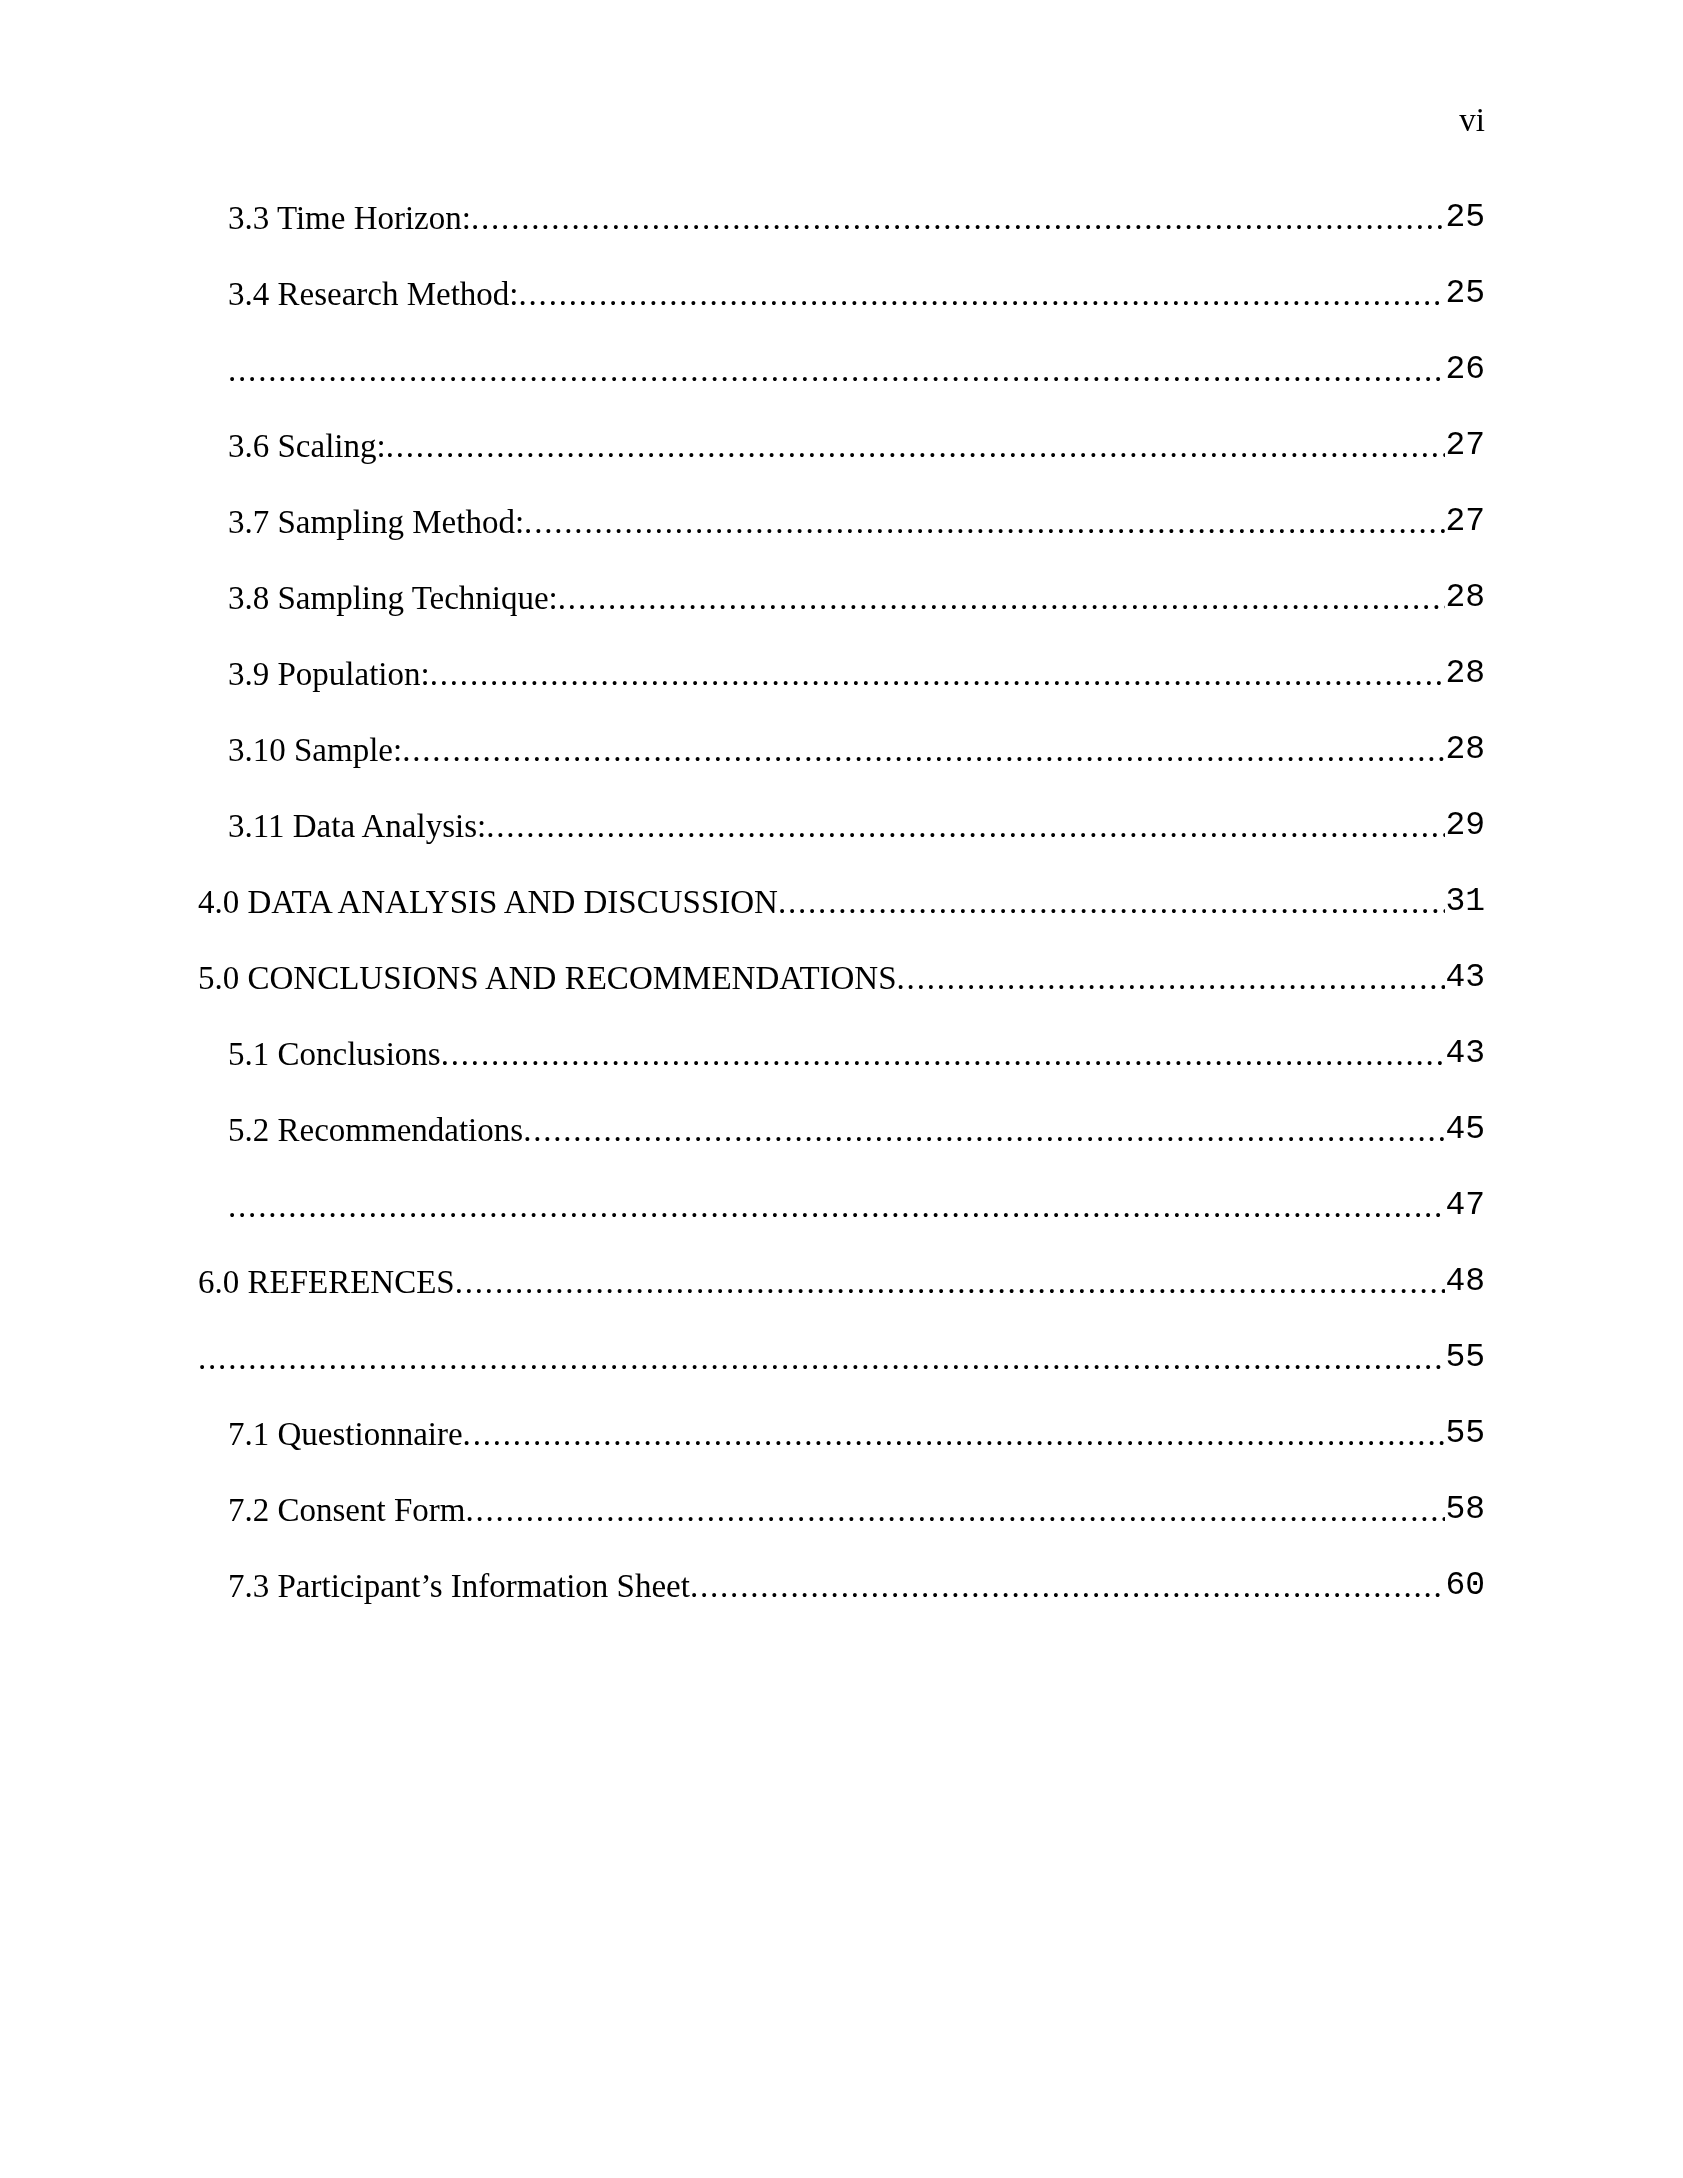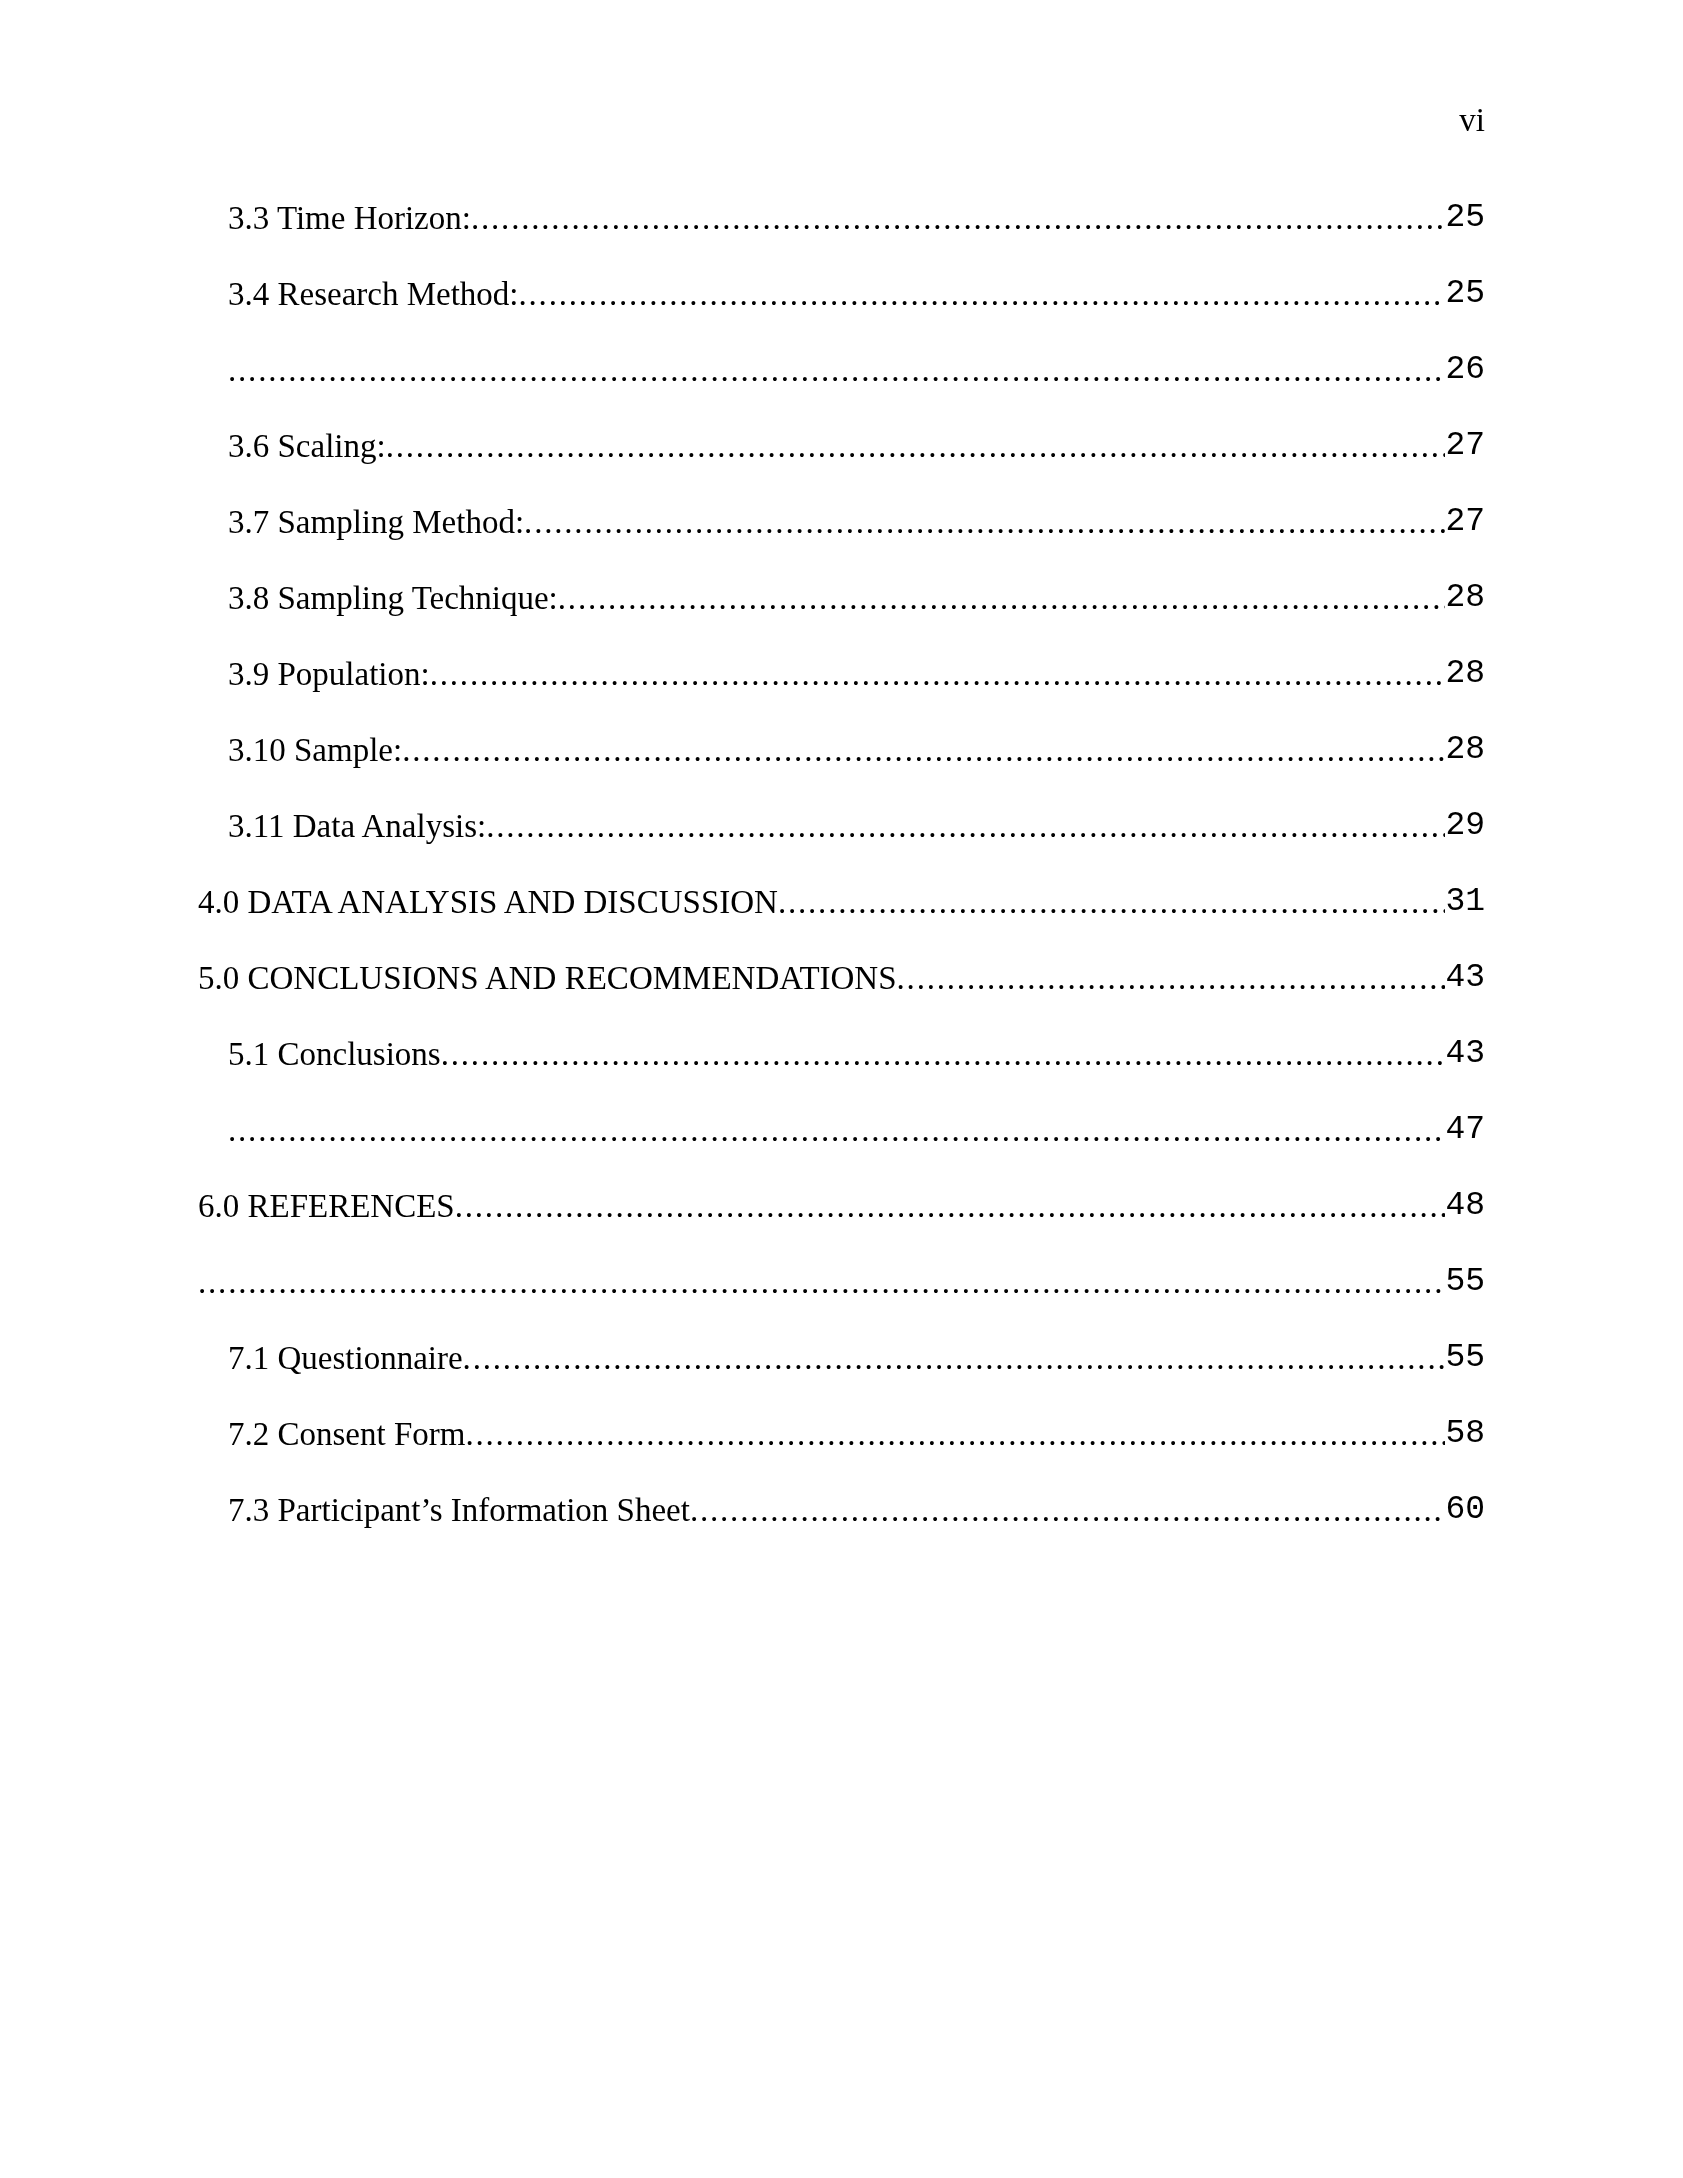--- a/index.html
+++ b/index.html
@@ -120,20 +120,25 @@
         <span class="toc-label">5.0 CONCLUSIONS AND RECOMMENDATIONS</span>
         <span class="dots"></span>
         <span class="toc-page">43</span>
       </div>
       <div class="toc-row level-1">
         <span class="toc-label">5.1 Conclusions</span>
         <span class="dots"></span>
         <span class="toc-page">43</span>
       </div>
       <div class="toc-row level-1">
+        <span class="toc-label">5.2 Recommendations</span>
+        <span class="dots"></span>
+        <span class="toc-page">45</span>
+      </div>
+      <div class="toc-row level-1">
         <span class="dots"></span>
         <span class="toc-page">47</span>
       </div>
       <div class="toc-row level-0">
         <span class="toc-label">6.0 REFERENCES</span>
         <span class="dots"></span>
         <span class="toc-page">48</span>
       </div>
       <div class="toc-row level-0">
         <span class="dots"></span>

